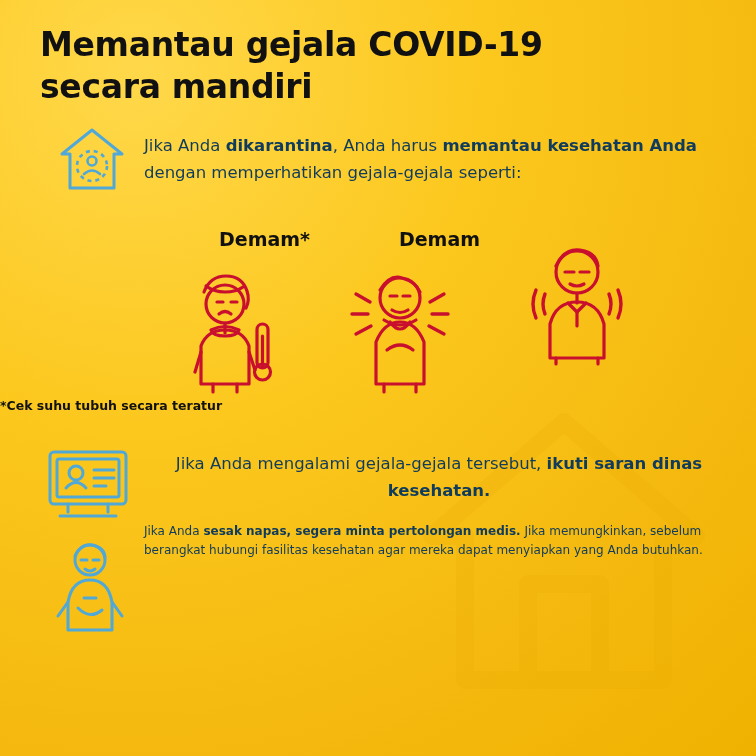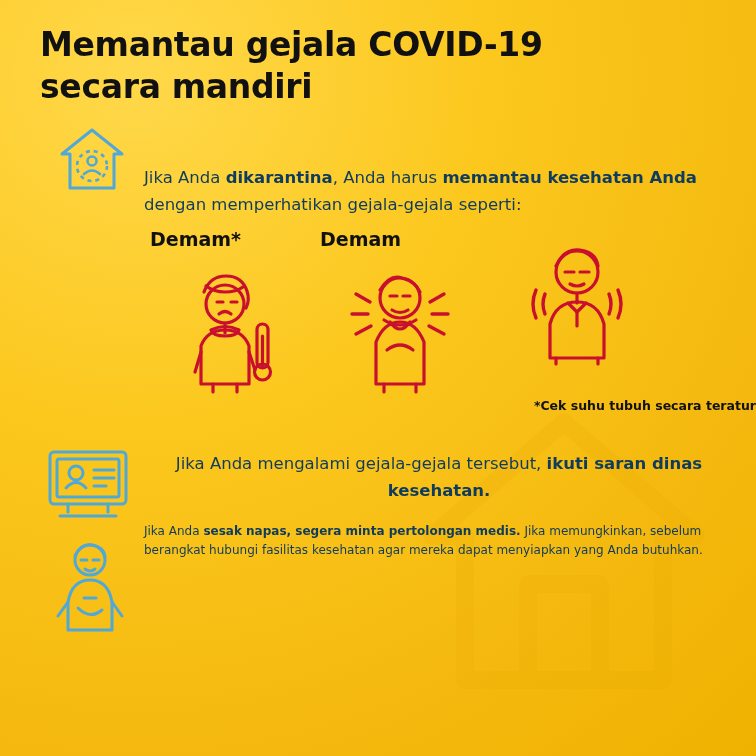--- a/index.html
+++ b/index.html
@@ -35,39 +35,39 @@
     font-size: 33px;
     line-height: 1.28;
     letter-spacing: -0.3px;
     white-space: pre-line;
   }
 
   
   .row1-icon { position: absolute; left: 56px; top: 124px; width: 72px; height: 72px; }
   .row1-text {
     position: absolute; left: 144px; top: 133px; width: 582px;
-    color: #0F3B5C; font-size: 16.5px; line-height: 1.62; margin-top: 32px;
+    color: #0F3B5C; font-size: 16.5px; line-height: 1.62;
   }
   .row1-text b { font-weight: bold; }
 
   
-  .sym { position: absolute; text-align: left; }
+  .sym { position: absolute; text-align: right; }
   .sym-label {
     color: #111111; font-weight: bold; font-size: 19px;
     margin-bottom: 8px;
   }
   .sym1 { left: 150px; top: 228px; width: 160px; }
   .sym2 { left: 320px; top: 228px; width: 160px; }
   .sym3 { left: 487px; top: 228px; width: 180px; }
   .sym-art { height: 140px; display: flex; align-items: flex-end; justify-content: center; }
   .sym-art svg { display: block; }
 
   .footnote {
     position: absolute; left: 0; right: 0; top: 398px;
-    text-align: right; color: #111111;
+    text-align: left; color: #111111;
     font-size: 12.5px; font-weight: bold;
   }
 
   
   .row2-icon { position: absolute; left: 44px; top: 446px; width: 88px; height: 76px; }
   .row2-text {
     position: absolute; left: 144px; top: 451px; width: 590px;
     color: #0F3B5C; font-size: 16.5px; line-height: 1.62; text-align: center;
   }
   .row2-text b { font-weight: bold; }

